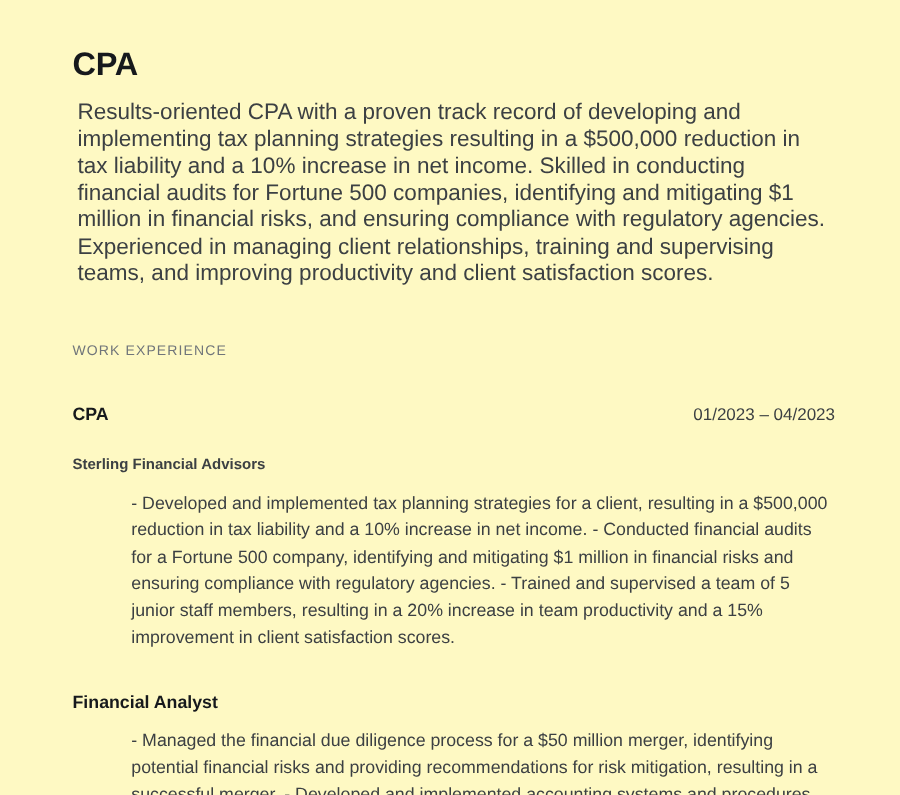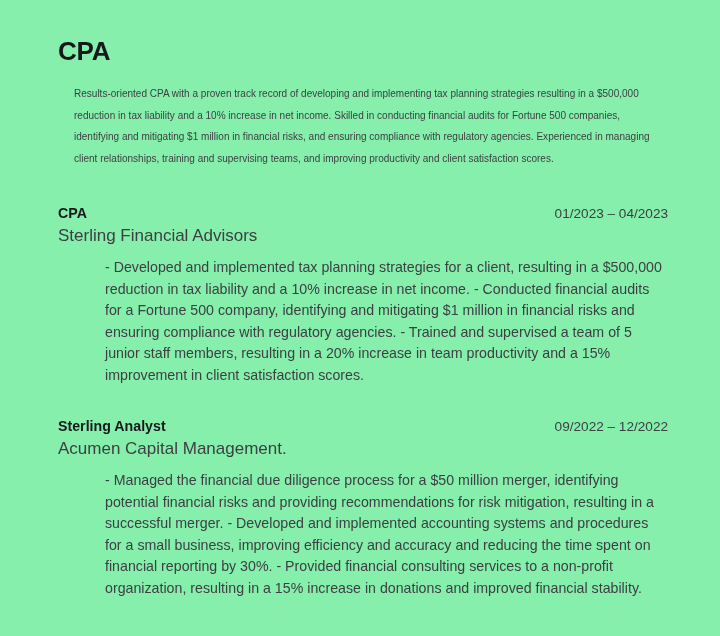--- a/index.html
+++ b/index.html
@@ -13,40 +13,40 @@
     height: 636px;
     overflow: hidden;
     font-family: "Liberation Sans", sans-serif;
     -webkit-font-smoothing: antialiased;
   }
 
   .resume-page {
     position: relative;
     width: 720px;
     height: 636px;
-    background: #86efac;
+    background: #fef9c3;
     box-sizing: border-box;
     padding: 36px 52px 0 58px;
   }
 
   
   .resume-title {
     font-size: 26px;
     font-weight: bold;
     color: #16191c;
     letter-spacing: -0.2px;
     line-height: 1.2;
     margin: 0 0 12px 0;
   }
 
   .resume-summary {
-    font-size: 10px;
+    font-size: 18px;
     line-height: 21.5px;
     color: #3c4043;
-    margin: 16px;
+    margin: 4px;
     max-width: 600px;
     letter-spacing: 0.01px;
   }
 
   
   .section-heading {
     font-size: 11.2px;
     color: #70757a;
     letter-spacing: 0.9px;
     text-transform: uppercase;
@@ -85,24 +85,25 @@
 
   .entry-dates {
     font-size: 13.6px;
     color: #3c4043;
     line-height: 20px;
     white-space: nowrap;
     text-align: left;
   }
 
   .entry-company {
-    font-size: 17px;
+    font-size: 12px;
     color: #3c4043;
     line-height: 21px;
-    margin-top: 1px;
+    margin-top: 19px;
+    font-weight: bold;
   }
 
   .entry-description {
     font-size: 14.2px;
     line-height: 21.5px;
     color: #3c4043;
     margin-top: 11px;
     max-width: 610px;
     letter-spacing: 0.01px;
     margin-left: 47px;
@@ -110,36 +111,35 @@
 </style>
 </head>
 <body>
 
 <div class="resume-page">
 
   <h1 class="resume-title">CPA</h1>
 
   <p class="resume-summary">Results-oriented CPA with a proven track record of developing and implementing tax planning strategies resulting in a $500,000 reduction in tax liability and a 10% increase in net income. Skilled in conducting financial audits for Fortune 500 companies, identifying and mitigating $1 million in financial risks, and ensuring compliance with regulatory agencies. Experienced in managing client relationships, training and supervising teams, and improving productivity and client satisfaction scores.</p>
 
+  <div class="section-heading">WORK EXPERIENCE</div>
 
   <ul class="experience-list">
 
     <li class="experience-item first-item">
       <div class="entry-head">
         <span class="entry-role">CPA</span>
         <span class="entry-dates">01/2023 – 04/2023</span>
       </div>
       <div class="entry-company">Sterling Financial Advisors</div>
       <div class="entry-description">- Developed and implemented tax planning strategies for a client, resulting in a $500,000 reduction in tax liability and a 10% increase in net income. - Conducted financial audits for a Fortune 500 company, identifying and mitigating $1 million in financial risks and ensuring compliance with regulatory agencies. - Trained and supervised a team of 5 junior staff members, resulting in a 20% increase in team productivity and a 15% improvement in client satisfaction scores.</div>
     </li>
 
     <li class="experience-item">
       <div class="entry-head">
-        <span class="entry-role">Sterling Analyst</span>
-        <span class="entry-dates">09/2022 – 12/2022</span>
+        <span class="entry-role">Financial Analyst</span>
       </div>
-      <div class="entry-company">Acumen Capital Management.</div>
       <div class="entry-description">- Managed the financial due diligence process for a $50 million merger, identifying potential financial risks and providing recommendations for risk mitigation, resulting in a successful merger. - Developed and implemented accounting systems and procedures for a small business, improving efficiency and accuracy and reducing the time spent on financial reporting by 30%. - Provided financial consulting services to a non-profit organization, resulting in a 15% increase in donations and improved financial stability.</div>
     </li>
 
   </ul>
 
 </div>
 
 </body></html>

